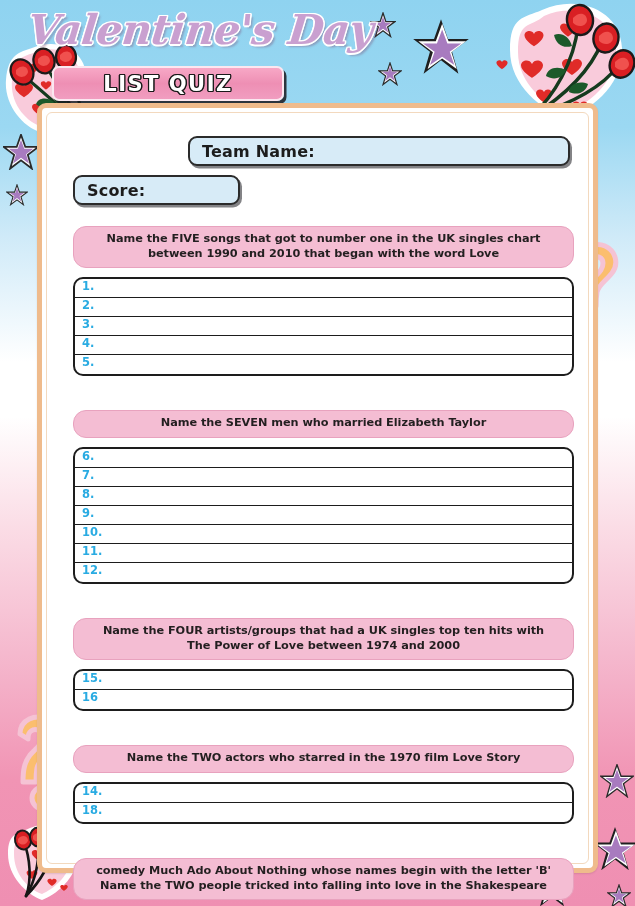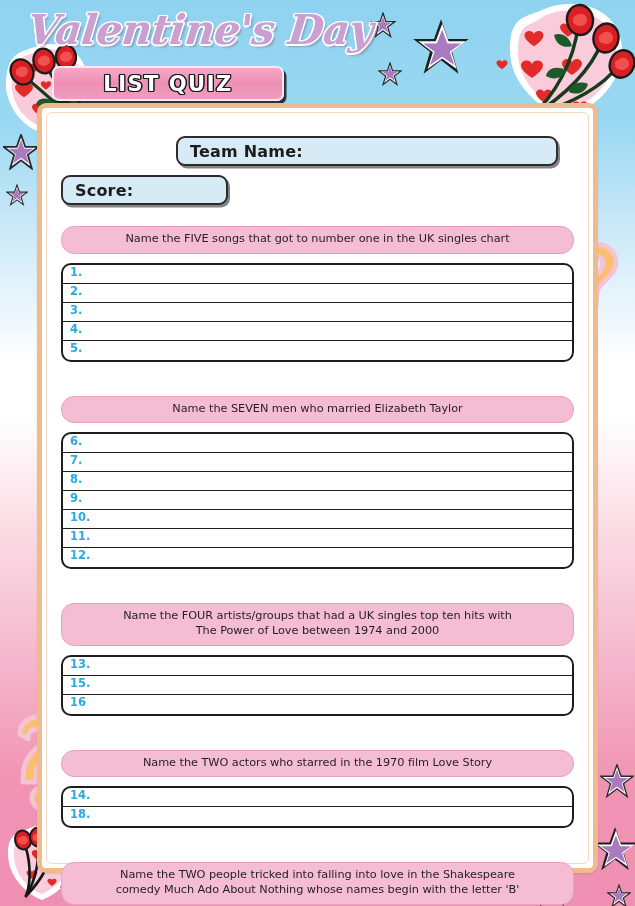--- a/index.html
+++ b/index.html
@@ -127,21 +127,21 @@
   #page-inner-rule {
     position: absolute;
     left: 4px; top: 4px; right: 4px; bottom: 4px;
     border: 1.5px solid #F3D9BE;
     border-radius: 6px;
     pointer-events: none;
   }
   #page-content {
     position: absolute;
     left: 0; top: 0; right: 0; bottom: 0;
-    padding: 14px 19px 10px 19px;
+    padding: 14px 19px 10px 31px;
     box-sizing: border-box;
   }
 
   
   .field-row { display: flex; }
   .field-row.right { justify-content: flex-start; }
   .field-box {
     background: #D7EBF7;
     border: 2.2px solid #2b2b2b;
     border-radius: 9px;
@@ -167,21 +167,21 @@
     margin-top: 34px;
     background: #F4BDD3;
     border: 1.6px solid #E8A2BE;
     border-radius: 13px;
     padding: 5px 18px 6px 18px;
     text-align: center;
     box-sizing: border-box;
   }
   .q-banner .q-text {
     font-family: "DejaVu Sans", sans-serif;
-    font-weight: normal;
+    font-weight: bold;
     font-size: 11.3px;
     line-height: 1.30;
     color: #231f20;
     letter-spacing: -0.05px;
     display: block;
   }
 
   
   .answer-box {
     margin-top: 9px;
@@ -423,20 +423,21 @@
 
       <div class="field-row right">
         <div id="score-field" class="field-box">
           <span class="field-label">Score:</span>
         </div>
       </div>
 
       <div id="q-block-1">
         <div class="q-banner">
           <span class="q-text">Name the FIVE songs that got to number one in the UK singles chart</span>
+          <span class="q-text">between 1990 and 2010 that began with the word Love</span>
         </div>
         <div class="answer-box">
           <div class="answer-line">
             <span class="answer-num">1.</span>
             <span class="answer-write"></span>
           </div>
           <div class="answer-line">
             <span class="answer-num">2.</span>
             <span class="answer-write"></span>
           </div>
@@ -491,24 +492,20 @@
         </div>
       </div>
 
       <div id="q-block-3">
         <div class="q-banner">
           <span class="q-text">Name the FOUR artists/groups that had a UK singles top ten hits with</span>
           <span class="q-text">The Power of Love between 1974 and 2000</span>
         </div>
         <div class="answer-box">
           <div class="answer-line">
-            <span class="answer-num">13.</span>
-            <span class="answer-write"></span>
-          </div>
-          <div class="answer-line">
             <span class="answer-num">15.</span>
             <span class="answer-write"></span>
           </div>
           <div class="answer-line">
             <span class="answer-num">16</span>
             <span class="answer-write"></span>
           </div>
         </div>
       </div>
 
@@ -523,22 +520,22 @@
           </div>
           <div class="answer-line">
             <span class="answer-num">18.</span>
             <span class="answer-write"></span>
           </div>
         </div>
       </div>
 
       <div id="q-block-5">
         <div class="q-banner">
+          <span class="q-text">comedy Much Ado About Nothing whose names begin with the letter 'B'</span>
           <span class="q-text">Name the TWO people tricked into falling into love in the Shakespeare</span>
-          <span class="q-text">comedy Much Ado About Nothing whose names begin with the letter 'B'</span>
         </div>
         <div class="answer-box">
           <div class="answer-line">
             <span class="answer-num">19.</span>
             <span class="answer-write"></span>
           </div>
           <div class="answer-line">
             <span class="answer-num">20.</span>
             <span class="answer-write"></span>
           </div>

